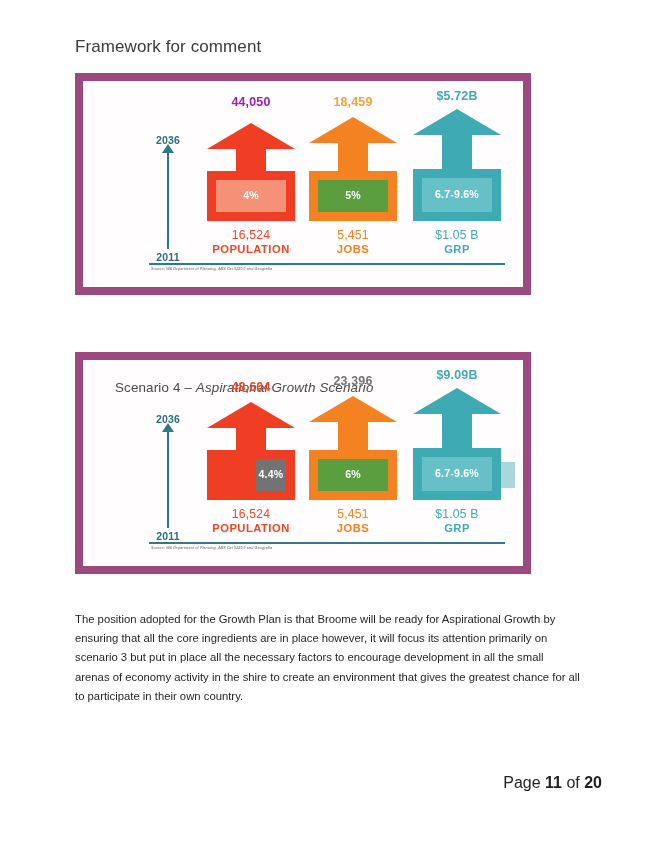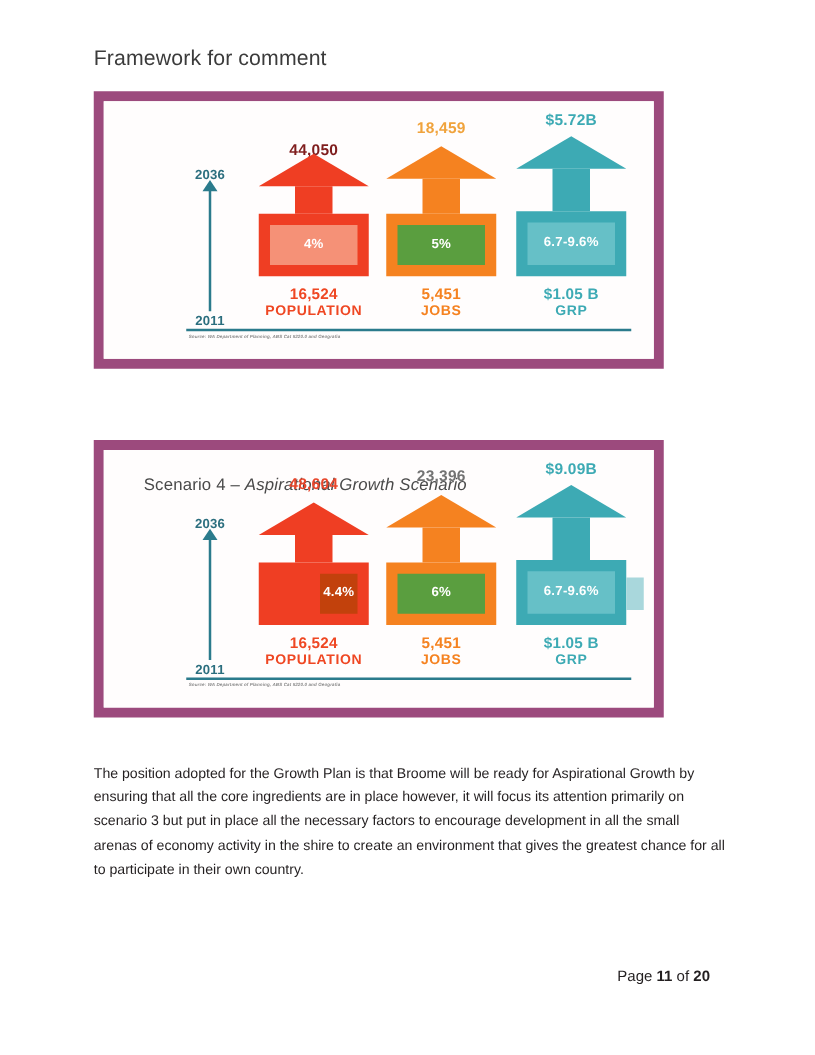--- a/index.html
+++ b/index.html
@@ -174,21 +174,21 @@
     height: 26px;
   }
 
   .base {
     position: absolute;
     left: 0; right: 0;
     text-align: center;
   }
   .base .big {
     font-size: 12.2px;
-    font-weight: bold;
+    font-weight: normal;
     letter-spacing: .2px;
   }
   .base .cap {
     font-size: 11.2px;
     font-weight: bold;
     letter-spacing: .5px;
     margin-top: 1px;
   }
 
   .baseline {
@@ -216,23 +216,23 @@
     width: 505px;
     font-size: 11.3px;
     line-height: 19.2px;
     color: #231f20;
     text-align: left;
   }
 
   
   .footer {
     position: absolute;
-    right: 84px;
+    right: 50px;
     top: 774px;
-    font-size: 12px;
+    font-size: 16px;
     color: #231f20;
   }
   .footer b { font-weight: bold; }
 </style>
 </head>
 <body>
 
 <div class="page">
 
   <div class="doc-header">Framework for comment</div>
@@ -243,21 +243,21 @@
       <div class="axis">
         <div class="yr yr-top">2036</div>
         <div class="head"></div>
         <div class="shaft"></div>
         <div class="yr yr-bot">2011</div>
       </div>
 
       <div class="cols">
 
         <div class="col col-1">
-          <div class="top-value" style="top:18px;color:#7f1d1d;">44,050</div>
+          <div class="top-value" style="top:0;color:#a21caf;">44,050</div>
           <div class="arrow-wrap" style="top:28px;">
             <div class="arrow">
               <div class="head" style="border-bottom:26px solid #ef3e23;"></div>
               <div class="neck" style="height:22px;background:#ef3e23;"></div>
               <div class="body" style="height:50px;background:#ef3e23;">
                 <div class="inner-box" style="background:#f59177;">4%</div>
               </div>
             </div>
           </div>
           <div class="base" style="top:133px;">
@@ -322,21 +322,21 @@
 
       <div class="cols">
 
         <div class="col col-1">
           <div class="top-value" style="top:6px;color:#e8452a;">48,604</div>
           <div class="arrow-wrap" style="top:28px;">
             <div class="arrow">
               <div class="head" style="border-bottom:26px solid #ef3e23;"></div>
               <div class="neck" style="height:22px;background:#ef3e23;"></div>
               <div class="body" style="height:50px;background:#ef3e23;">
-                <div class="inner-box" style="background:#c2410c;margin-left:40px;">4.4%</div>
+                <div class="inner-box" style="background:#737373;margin-left:40px;">4.4%</div>
               </div>
             </div>
           </div>
           <div class="base" style="top:133px;">
             <div class="big" style="color:#ef4723;">16,524</div>
             <div class="cap" style="color:#ef4723;">POPULATION</div>
           </div>
         </div>
 
         <div class="col col-2">

